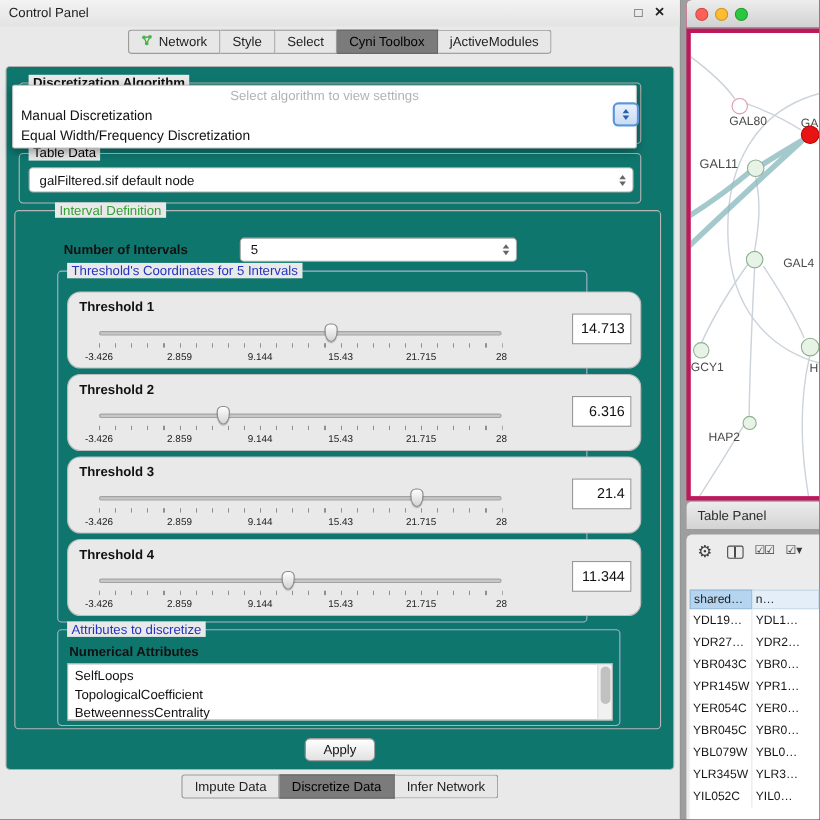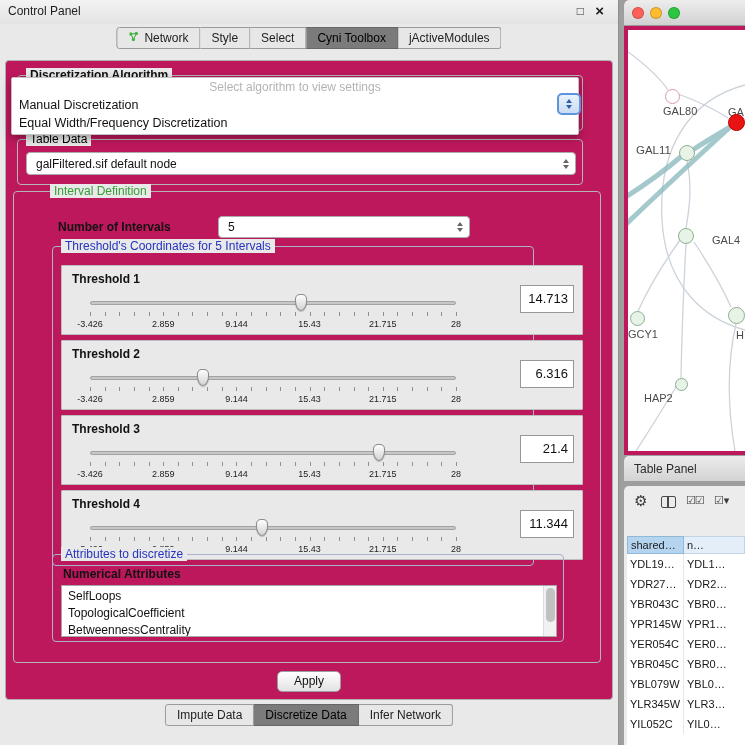--- a/index.html
+++ b/index.html
@@ -20,21 +20,21 @@
     display:flex; height:22px; }
   .top-tabs { top:27px; }
   .bottom-tabs { top:704px; }
   .tab { display:flex; align-items:center; gap:5px; padding:0 11px; font-size:12px;
     background:#e7e7e7; border:1px solid #9b9b9b; border-left:none; color:#222; white-space:nowrap; }
   .tab:first-child { border-left:1px solid #9b9b9b; border-radius:3px 0 0 3px; }
   .tab:last-child { border-radius:0 3px 3px 0; }
   .tab.selected { background:#7b7b7b; border-color:#676767; color:#000; }
 
   .cp-main { position:absolute; left:5px; top:60px; width:608px; height:640px;
-    background:#be185d; border:1px solid #afafaf; border-radius:4px; }
+    background:#0f766e; border:1px solid #afafaf; border-radius:4px; }
 
   .group { position:absolute; border:1px solid #b6b6b6; border-radius:4px; }
   .group-title { position:absolute; top:-8px; left:8px; background:#e9e9e9; padding:0 4px;
     font-size:12px; white-space:nowrap; }
 
   #algo-group { left:11px; top:14px; width:566px; height:56px; }
   #algo-group .group-title { font-weight:bold; color:#111; }
 
   #algo-popup { position:absolute; left:5px; top:16px; width:568px; height:58px; z-index:20;
     background:#fff; border:1px solid #c3c3c3; border-radius:2px;
@@ -64,42 +64,42 @@
   #interval-group { left:7px; top:130px; width:588px; height:472px; }
   #interval-group > .group-title { color:#35a035; left:36px; }
 
   #noi-label { position:absolute; left:44px; top:28px; font-size:12px; font-weight:bold; color:#111; }
   #noi-combo { left:204px; top:24px; width:252px; height:22px; }
 
   #thresholds-group { left:38px; top:54px; width:482px; height:320px; border-color:#a9b2cf; }
   #thresholds-group > .group-title { color:#2433c0; }
 
   .threshold-panel { position:absolute; left:8px; width:522px; height:70px;
-    border:1px solid #bdbdbd; border-radius:1px; background:#e9e9e9; }
+    border:1px solid #bdbdbd; border-radius:12px; background:#e9e9e9; }
   .tp-0 { top:18px; } .tp-1 { top:93px; } .tp-2 { top:168px; } .tp-3 { top:243px; }
   .th-label { position:absolute; left:10px; top:6px; font-size:12px; font-weight:bold; color:#111; }
   .value-box { position:absolute; right:8px; top:19px; width:54px; height:28px; background:#fff;
     border:1px solid #979797; font-size:13px; color:#111; text-align:right; line-height:26px;
     padding-right:5px; }
   .slider { position:absolute; left:28px; top:26px; width:366px; height:42px; }
   .track { position:absolute; left:0; top:9px; width:100%; height:4px;
     background:#c7c7c7; border:1px solid #a3a3a3; border-radius:2px; }
   .thumb { position:absolute; top:2px; width:12px; height:17px;
     background:linear-gradient(#fdfdfd,#d4d4d4); border:1px solid #8c8c8c;
     border-radius:5px 5px 6px 6px / 5px 5px 10px 10px;
     transform:translateX(-50%); box-shadow:0 1px 1px rgba(0,0,0,.25); }
   .ticks { position:absolute; left:0; top:20px; width:calc(100% + 1px); height:4px;
     background:repeating-linear-gradient(90deg,#8f8f8f 0 1px,transparent 1px 14.64px); }
   .scale { position:absolute; left:0; top:27px; width:100%; height:12px; font-size:9px; color:#222; }
   .scale span { position:absolute; transform:translateX(-50%); white-space:nowrap; }
   .scale span:nth-child(1){ left:0; } .scale span:nth-child(2){ left:20%; }
   .scale span:nth-child(3){ left:40%; } .scale span:nth-child(4){ left:60%; }
   .scale span:nth-child(5){ left:80%; } .scale span:nth-child(6){ left:100%; }
 
-  #attributes-group { left:38px; top:362px; width:512px; height:88px; border-color:#a9b2cf; }
+  #attributes-group { left:38px; top:380px; width:512px; height:88px; border-color:#a9b2cf; }
   #attributes-group > .group-title { color:#2433c0; }
   #num-attr-label { position:absolute; left:10px; top:12px; font-size:12px; font-weight:bold; color:#111; }
   .attr-list { position:absolute; left:8px; top:30px; width:496px; height:52px; background:#fff;
     border:1px solid #a8a8a8; overflow:hidden; font-size:12px; color:#111; padding-top:2px; }
   .attr-item { height:17px; line-height:17px; padding:0 6px; white-space:nowrap; }
   .attr-scrollbar { position:absolute; right:0; top:0; width:13px; height:100%;
     background:#f1f1f1; border-left:1px solid #dcdcdc; }
   .attr-scroll-thumb { position:absolute; left:2px; top:2px; width:9px; height:34px;
     background:#c1c1c1; border-radius:5px; }
 

